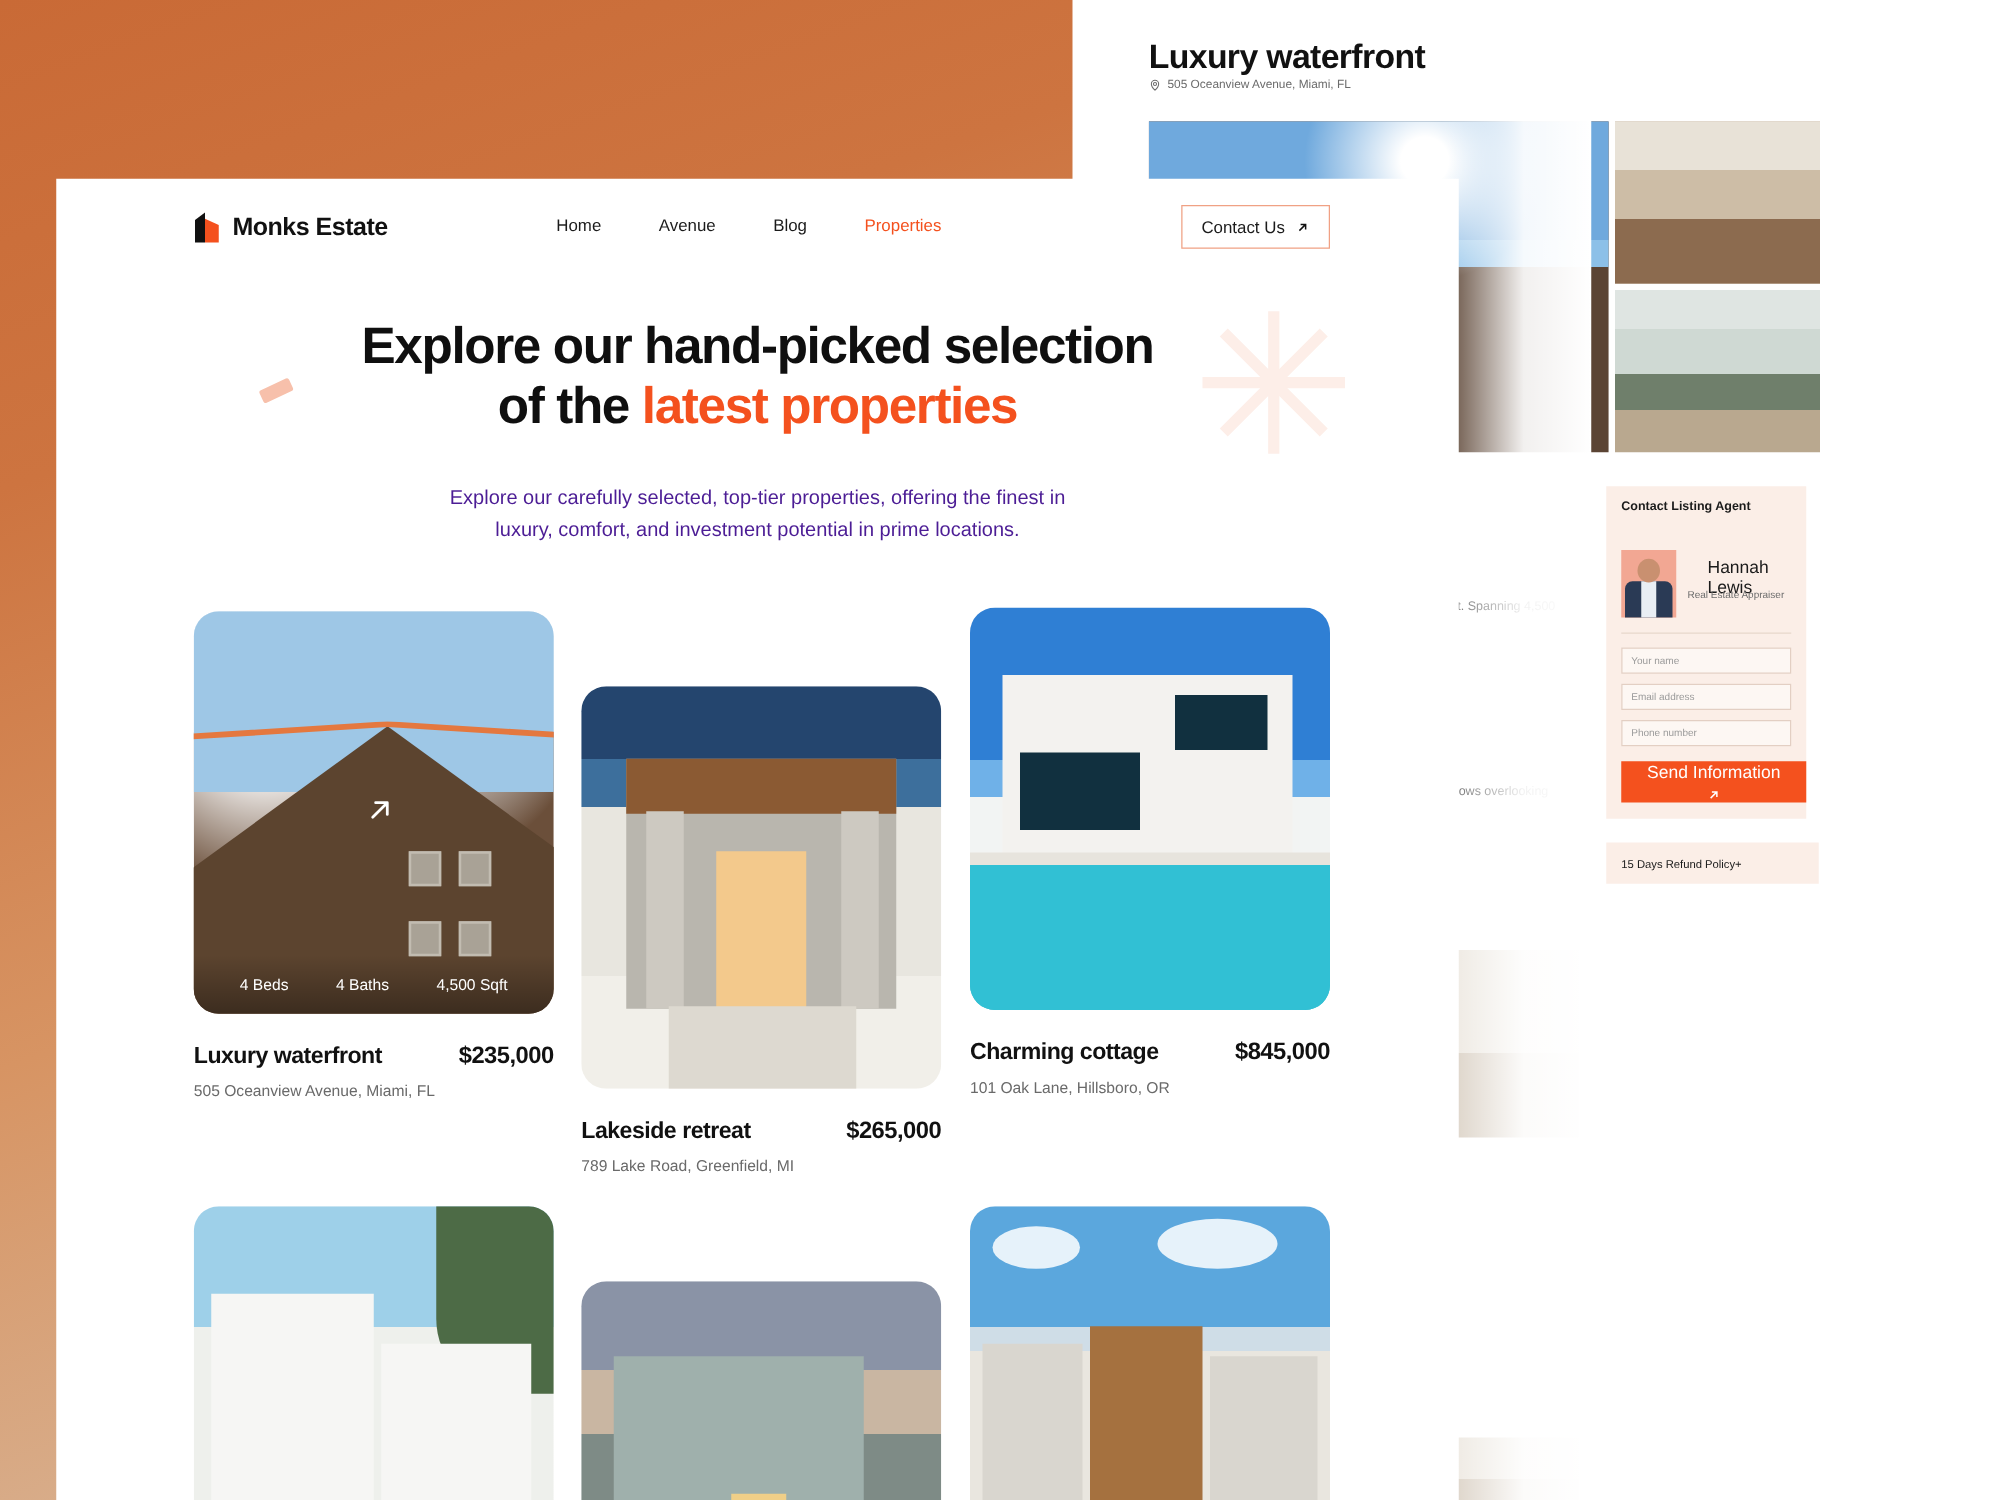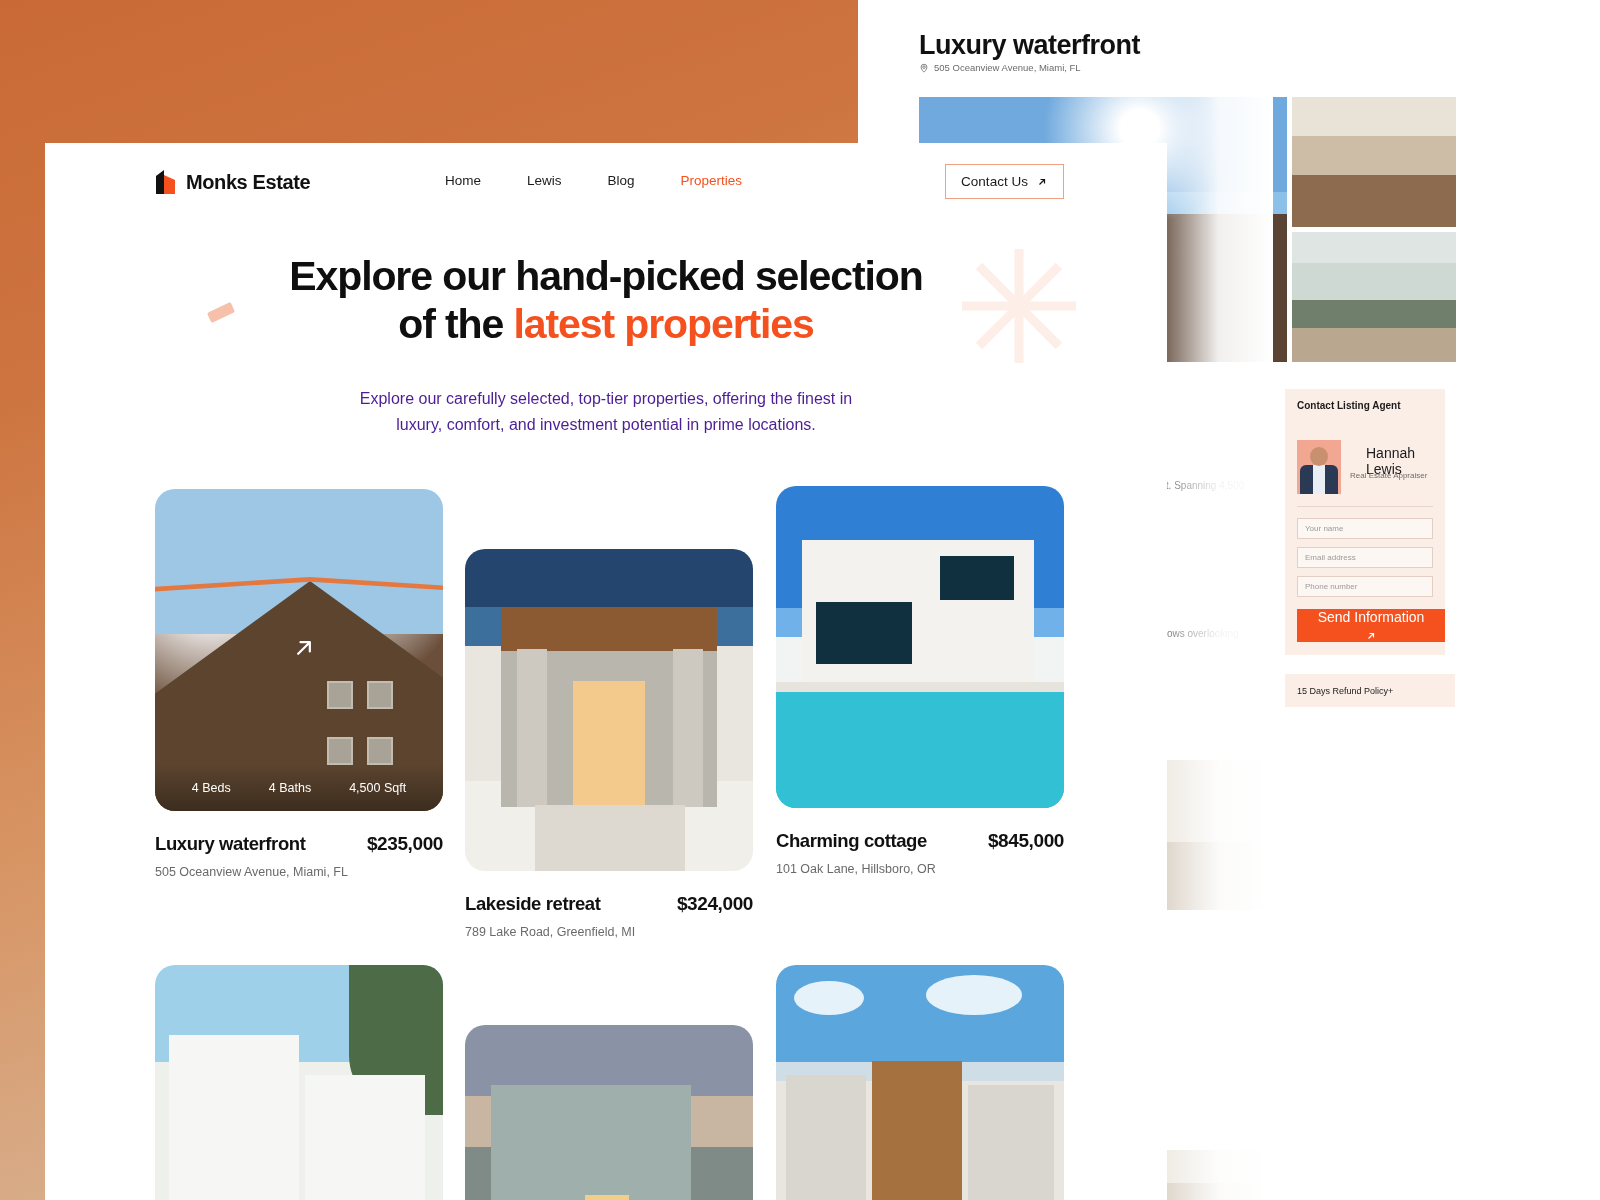--- a/index.html
+++ b/index.html
@@ -242,21 +242,21 @@
         <svg width="22" height="26" viewBox="0 0 22 26">
           <path d="M1 7 L9 1 L9 25 L1 25 Z" fill="#111111"></path>
           <path d="M9 6 L20 11 L20 25 L9 25 Z" fill="#f4511e"></path>
         </svg>
       </span>
       <span class="logo-text">Monks Estate</span>
     </div>
 
     <nav class="nav-links">
       <span>Home</span>
-      <span>Lewis</span>
+      <span>Avenue</span>
       <span>Blog</span>
       <span class="active">Properties</span>
     </nav>
 
     <div class="contact-btn">
       <span>Contact Us</span>
       <svg width="12" height="12" viewBox="0 0 24 24" fill="none" stroke="#111" stroke-width="2.4">
         <path d="M7 17L17 7M9 7h8v8"></path>
       </svg>
     </div>
@@ -315,21 +315,21 @@
         <div class="bldg"></div>
           <div class="wood"></div>
         <div class="col" style="left:52px;"></div>
           <div class="col" style="left:208px;"></div>
         <div class="door"></div>
           <div class="path"></div>
       </div>
     </div>
     <div class="card-title-row">
       <span class="card-title">Lakeside retreat</span>
-      <span class="card-price">$324,000</span>
+      <span class="card-price">$265,000</span>
     </div>
     <div class="card-addr">789 Lake Road, Greenfield, MI</div>
   </article>
 
   <article class="card" style="left:731px; top:343px;">
     <div class="img">
       <div class="p3">
         <div class="house"></div>
         <div class="glass" style="left:40px; top:116px; width:96px; height:62px;"></div>
         <div class="glass" style="left:164px; top:70px; width:74px; height:44px;"></div>

